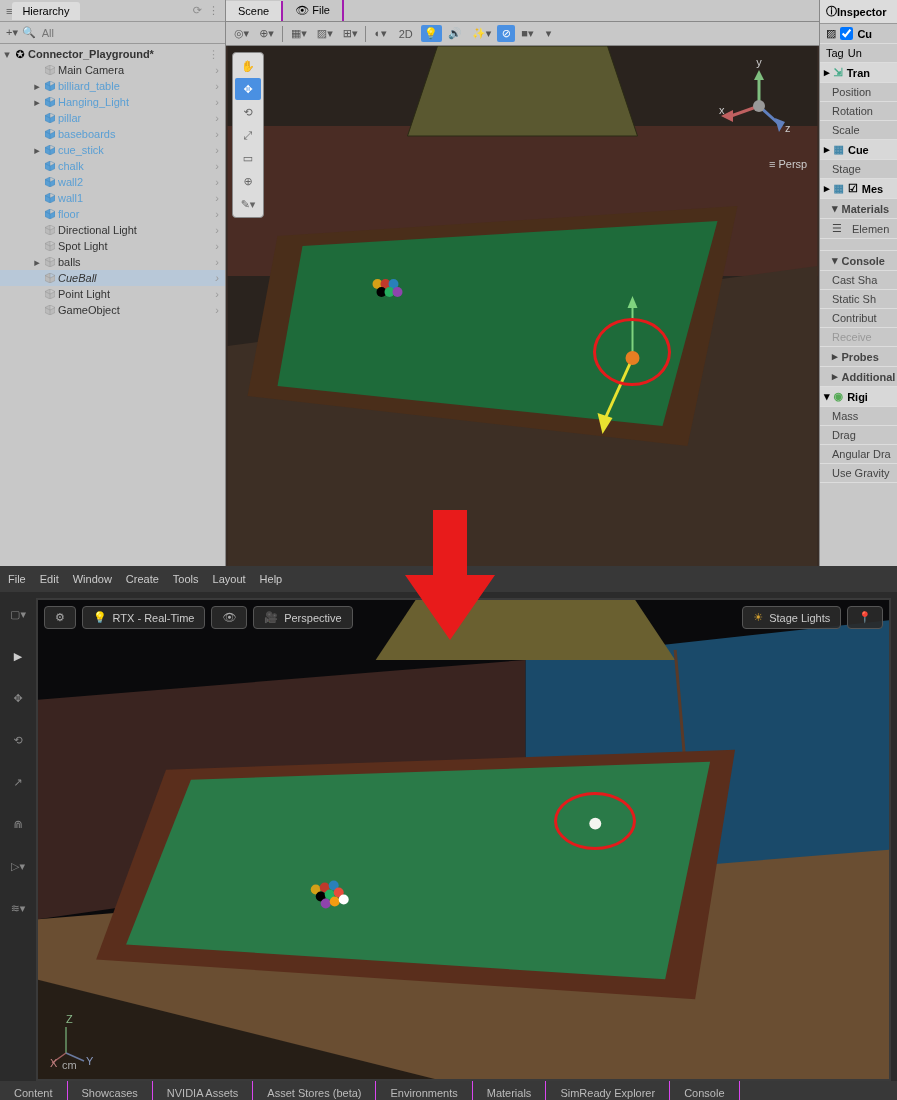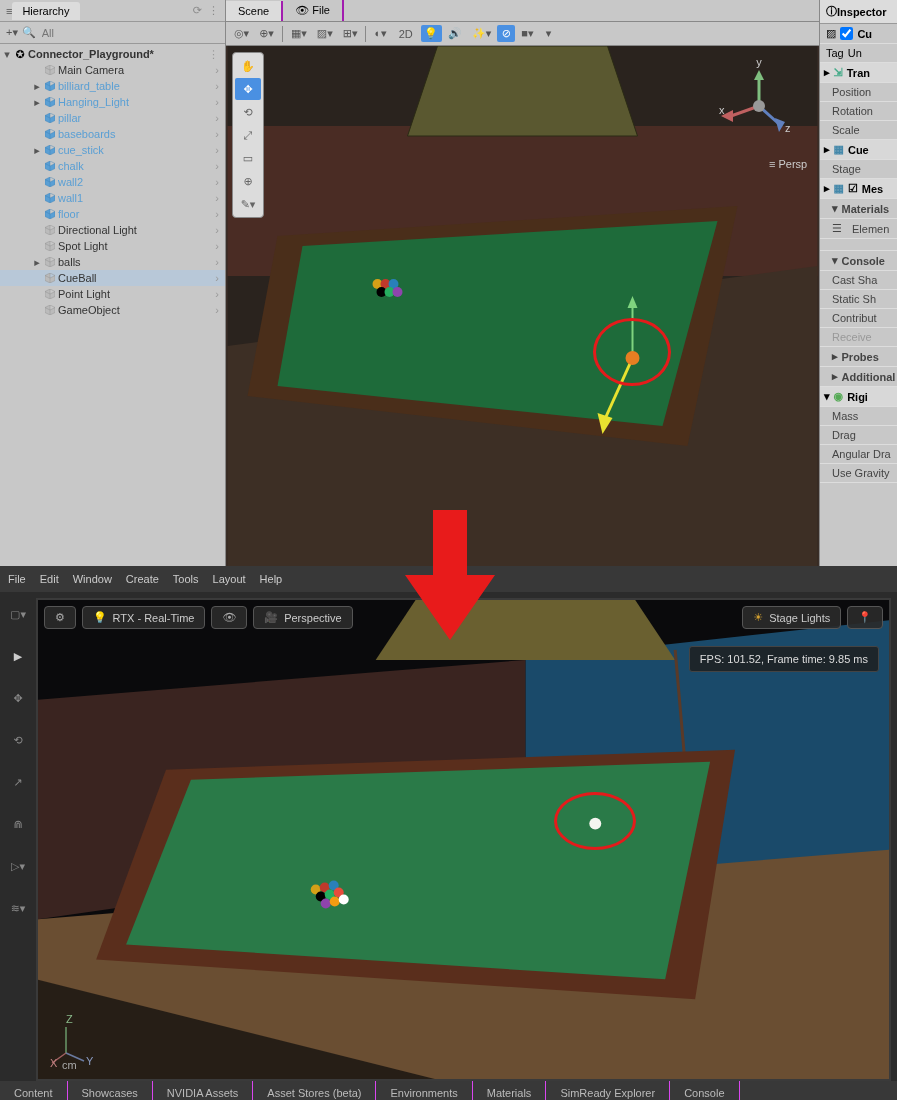--- a/index.html
+++ b/index.html
@@ -8,21 +8,21 @@
 
 .unity-panel { height: 566px; display: flex; background: #c8c8c8; }
 .hierarchy-panel { width: 226px; background: #c8c8c8; border-right: 1px solid #888; display: flex; flex-direction: column; }
 .panel-header { display: flex; align-items: center; padding: 2px 6px; background: #c8c8c8; border-bottom: 1px solid #999; height: 22px; }
 .panel-header .tab { background: #dcdcdc; padding: 3px 10px; border-radius: 3px 3px 0 0; }
 .search-row { display: flex; align-items: center; padding: 2px 6px; gap: 4px; border-bottom: 1px solid #999; height: 22px; }
 .search-row input { flex: 1; border: none; background: transparent; padding: 1px 2px; }
 .search-row .icon, .panel-header .icon { color: #555; }
 .tree { padding: 2px 0; overflow: auto; }
 .tree-row { display: flex; align-items: center; padding: 1px 2px; height: 16px; gap: 2px; cursor: pointer; }
-.tree-row.selected { background: #b8c8d8; }
+.tree-row.selected { background: #b8c8d8; font-style: italic; }
 .tree-row .indent { display:inline-block; }
 .tree-row .arrow { width: 10px; text-align: center; color: #555; }
 .tree-row .cube { width: 12px; height: 12px; display: inline-flex; align-items: center; justify-content: center; }
 .tree-row .cube svg { width: 10px; height: 10px; }
 .tree-row .label { color: #333; text-align: center; }
 .tree-row .label.blue { color: #5a9fd4; }
 .tree-row .chev-right { margin-left: auto; color: #999; padding-right: 4px; }
 
 .center-panel { flex: 1; display: flex; flex-direction: column; }
 .center-tabs { display: flex; background: #c8c8c8; border-bottom: 1px solid #888; height: 22px; align-items: flex-end; }
@@ -436,26 +436,20 @@
           </div>
         <div class="omni-spacer"></div>
         <div class="omni-pill">
             <span class="ic" style="color:#d4a030">☀</span>
             <span>Stage Lights</span>
           </div>
         <div class="omni-pill">
             <span class="ic">📍</span>
           </div>
       </div>
-      <div class="omni-stats">
-        <span>FPS:</span>
-        <span>101.52,</span>
-        <span>Frame time:</span>
-        <span>9.85 ms</span>
-      </div>
       
       <svg width="100%" height="100%" viewBox="0 0 856 480" preserveAspectRatio="xMidYMid slice">
         <rect width="856" height="480" fill="#0a0a0c"></rect>
 
         <polygon points="490,60 856,20 856,280 490,250" fill="#1a4a6a"></polygon>
 
         <polygon points="0,100 490,60 490,250 0,320" fill="#3a2420"></polygon>
 
         <polygon points="380,0 600,0 640,60 340,60" fill="#6a6030"></polygon>
 

